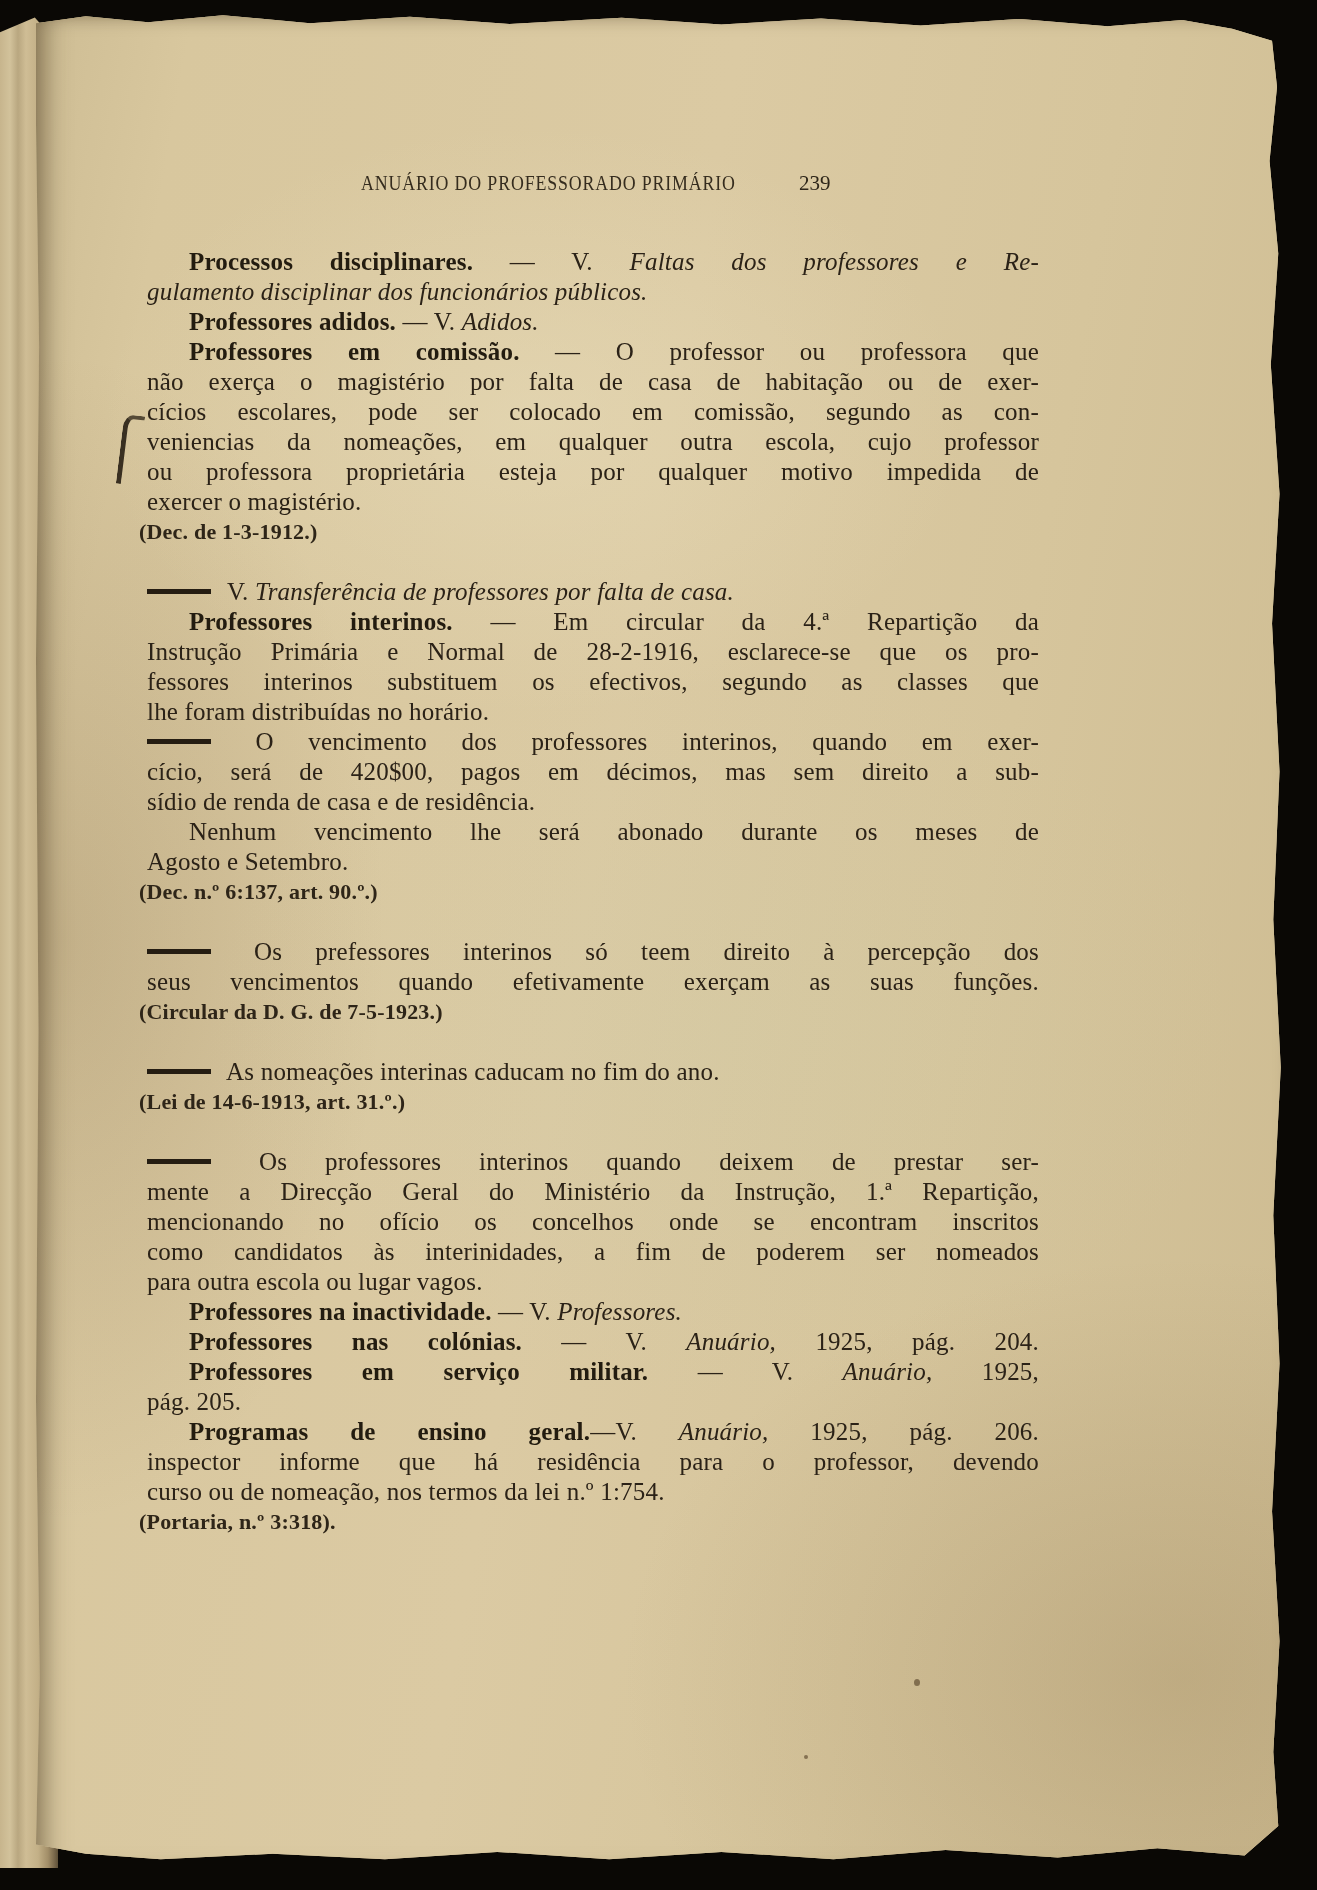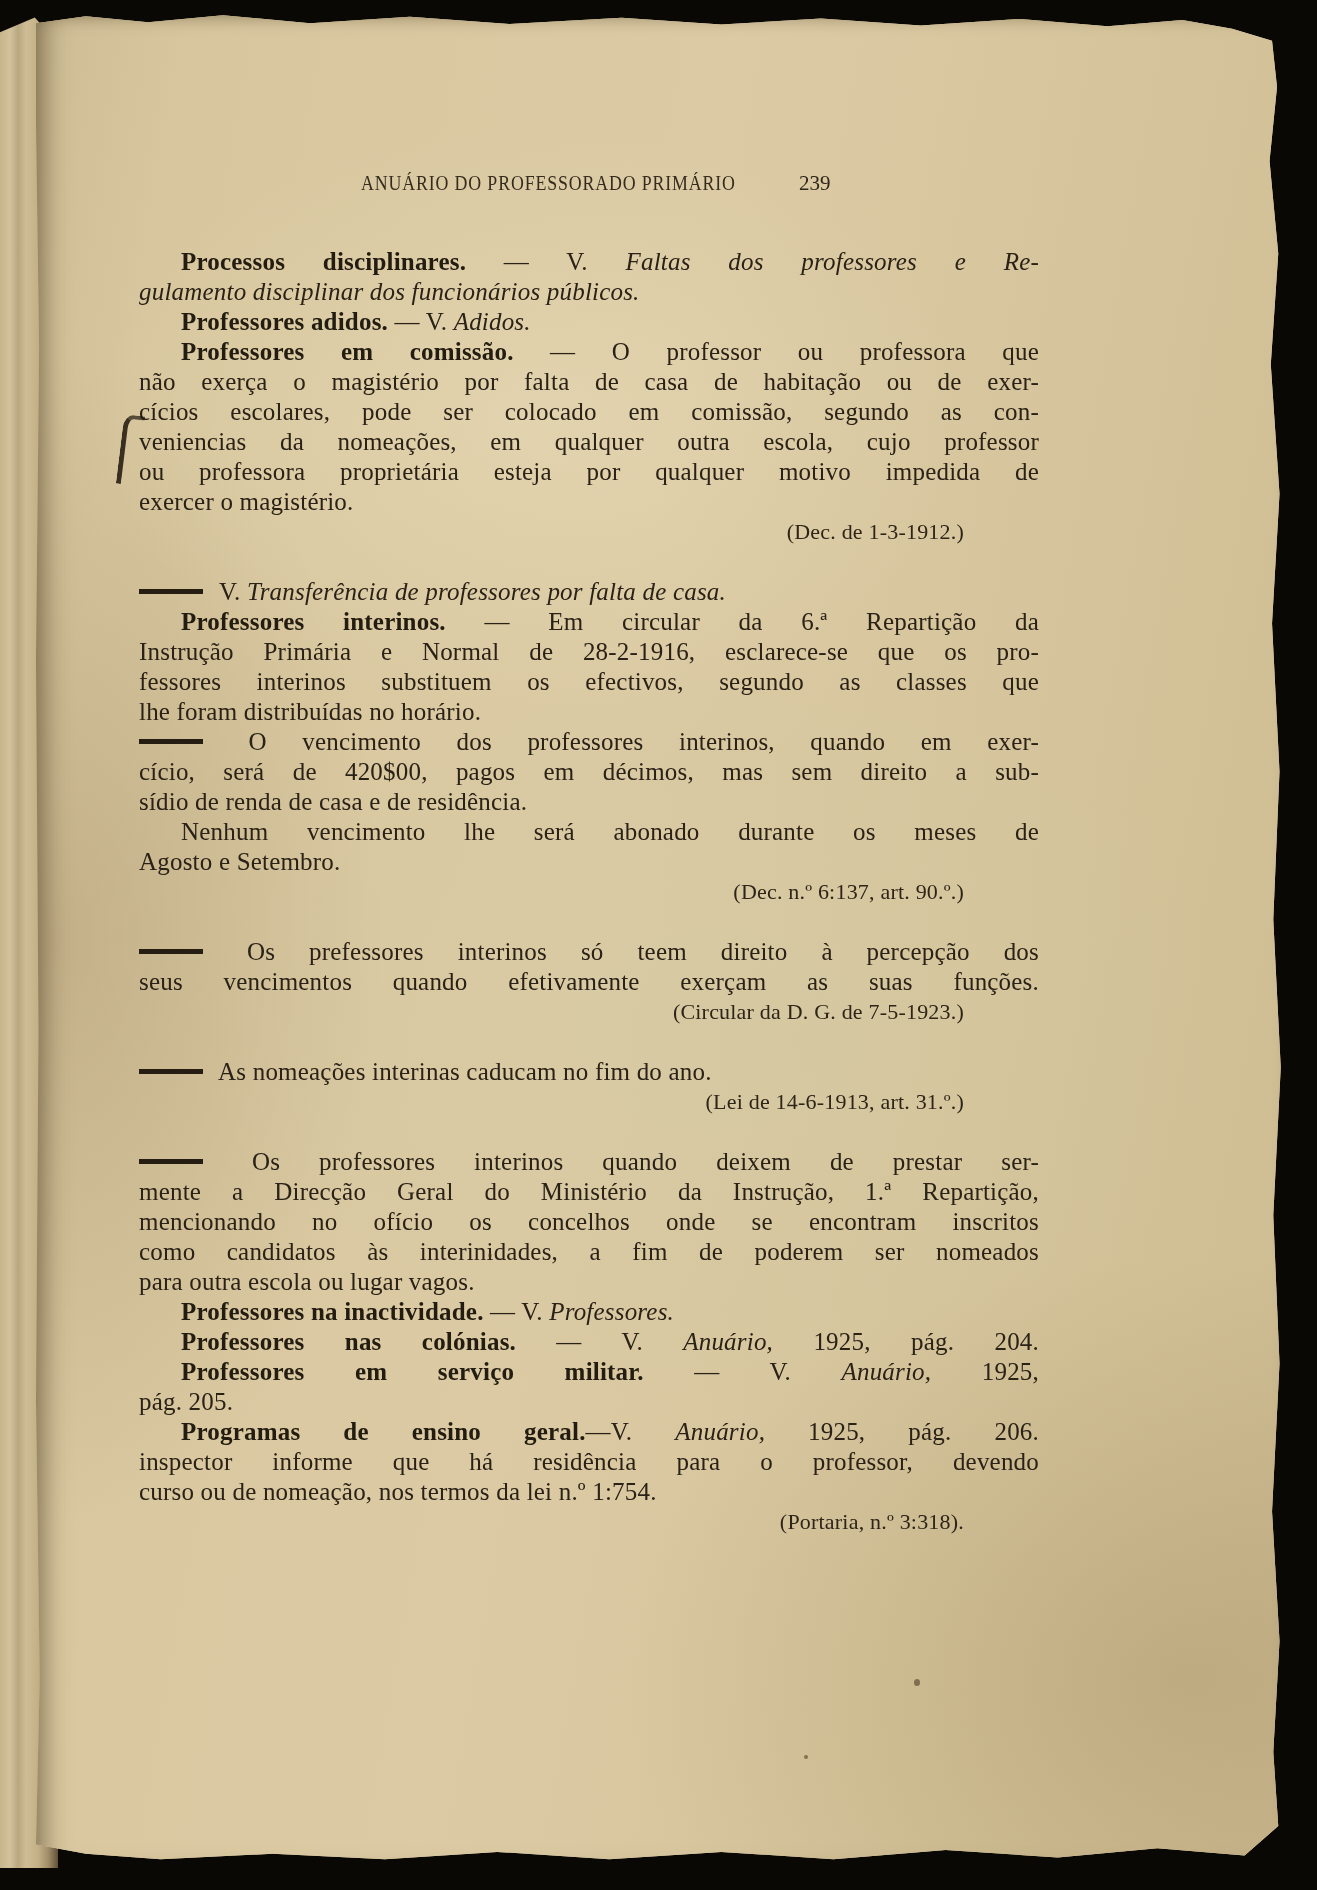--- a/index.html
+++ b/index.html
@@ -43,32 +43,32 @@
   .running-title{
     position:absolute;left:222px;top:0;
     font-size:21px;letter-spacing:1px;color:#352c1e;white-space:nowrap;
     transform:scaleX(.85);transform-origin:left center;
   }
   .page-number{position:absolute;left:660px;top:0;font-size:21px;color:#2e2619;}
   .text-column{
     position:absolute;top:234px;left:103px;width:900px;
     font-size:25px;letter-spacing:.2px;color:#2b2217;
   }
-  .line{line-height:30px;min-height:30px;text-align:left;}
+  .line{line-height:30px;min-height:30px;text-align:left;margin-left:8px;}
   .line.just{text-align:justify;text-align-last:justify;}
   .line.ind{text-indent:42px;}
   .seg-b{font-weight:bold;color:#231c10;}
   .seg-i{font-style:italic;}
   .dash{
     display:inline-block;width:64px;border-top:5px solid #251d12;
     margin-right:10px;vertical-align:6px;
   }
   .citation{
-    text-align:right;padding-right:75px;font-size:22px;line-height:30px;
-    margin-bottom:30px;color:#2e2518;
+    padding-right:75px;font-size:22px;line-height:30px;
+    margin-bottom:30px;color:#2e2518;font-weight:bold;
   }
   
   .ink-hook{
     position:absolute;left:84px;top:402px;width:16px;height:66px;
     border-left:5px solid rgba(30,22,12,.85);
     border-top:4px solid rgba(30,22,12,.7);
     border-top-left-radius:10px 14px;
     transform:rotate(7deg);
   }
   .speck{position:absolute;border-radius:50%;background:rgba(70,50,25,.55);}
@@ -91,21 +91,21 @@
       <div class="line"><span class="seg-i">gulamento disciplinar dos funcionários públicos.</span></div>
       <div class="line ind"><span class="seg-b">Professores adidos.</span><span class="seg-n"> — V. </span><span class="seg-i">Adidos.</span></div>
       <div class="line just ind"><span class="seg-b">Professores em comissão.</span><span class="seg-n"> — O professor ou professora que</span></div>
       <div class="line just"><span class="seg-n">não exerça o magistério por falta de casa de habitação ou de exer-</span></div>
       <div class="line just"><span class="seg-n">cícios escolares, pode ser colocado em comissão, segundo as con-</span></div>
       <div class="line just"><span class="seg-n">veniencias da nomeações, em qualquer outra escola, cujo professor</span></div>
       <div class="line just"><span class="seg-n">ou professora proprietária esteja por qualquer motivo impedida de</span></div>
       <div class="line"><span class="seg-n">exercer o magistério.</span></div>
       <div class="citation">(Dec. de 1-3-1912.)</div>
       <div class="line"><span class="dash"></span><span class="seg-n"> V. </span><span class="seg-i">Transferência de professores por falta de casa.</span></div>
-      <div class="line just ind"><span class="seg-b">Professores interinos.</span><span class="seg-n"> — Em circular da 6.ª Repartição da</span></div>
+      <div class="line just ind"><span class="seg-b">Professores interinos.</span><span class="seg-n"> — Em circular da 4.ª Repartição da</span></div>
       <div class="line just"><span class="seg-n">Instrução Primária e Normal de 28-2-1916, esclarece-se que os pro-</span></div>
       <div class="line just"><span class="seg-n">fessores interinos substituem os efectivos, segundo as classes que</span></div>
       <div class="line"><span class="seg-n">lhe foram distribuídas no horário.</span></div>
       <div class="line just"><span class="dash"></span><span class="seg-n"> O vencimento dos professores interinos, quando em exer-</span></div>
       <div class="line just"><span class="seg-n">cício, será de 420$00, pagos em décimos, mas sem direito a sub-</span></div>
       <div class="line"><span class="seg-n">sídio de renda de casa e de residência.</span></div>
       <div class="line just ind"><span class="seg-n">Nenhum vencimento lhe será abonado durante os meses de</span></div>
       <div class="line"><span class="seg-n">Agosto e Setembro.</span></div>
       <div class="citation">(Dec. n.º 6:137, art. 90.º.)</div>
       <div class="line just"><span class="dash"></span><span class="seg-n"> Os prefessores interinos só teem direito à percepção dos</span></div>

